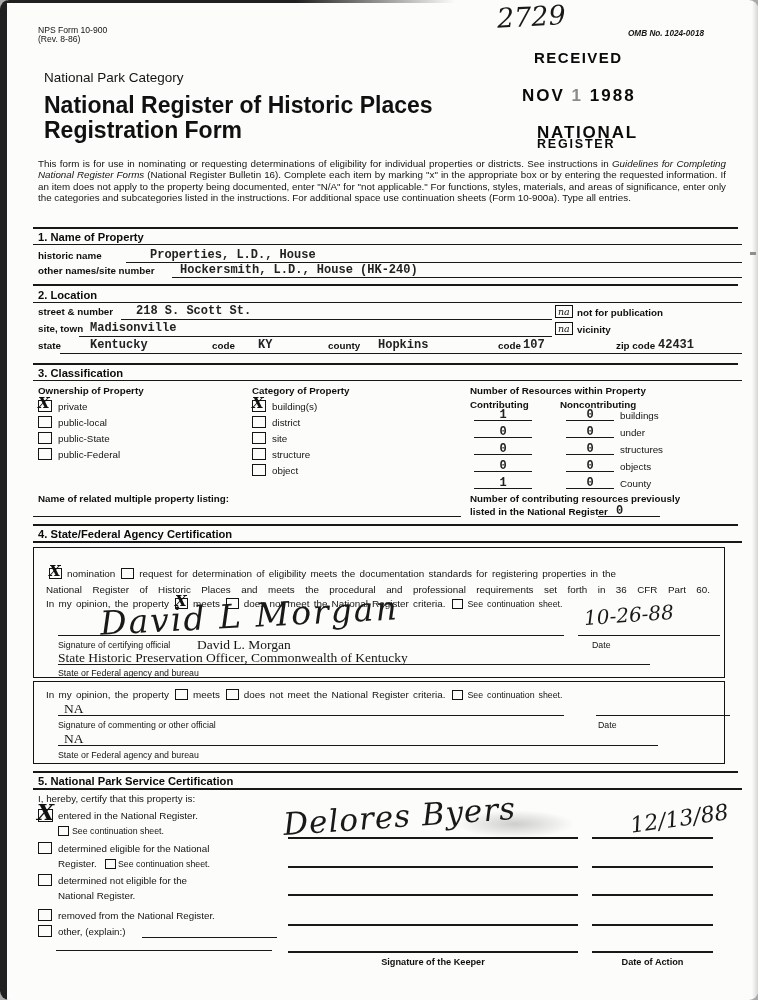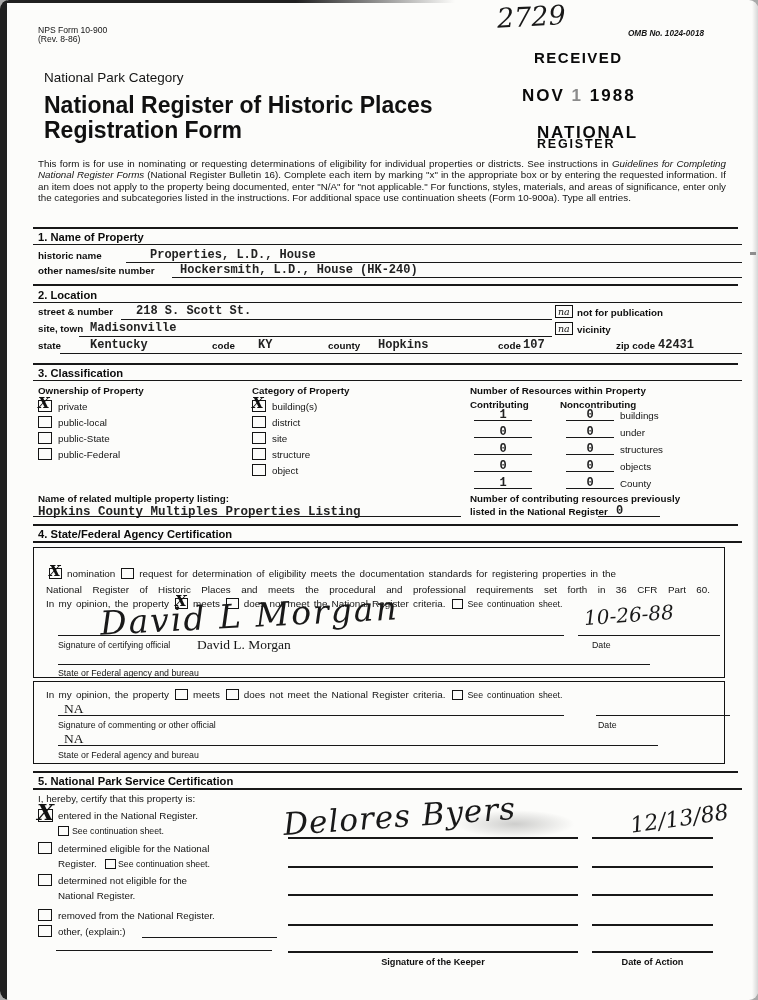--- a/index.html
+++ b/index.html
@@ -151,21 +151,20 @@
   <div class="rule" style="left:566px;top:471px;width:48px"></div>
   <div class="txt" style="left:620px;top:461px">objects</div>
 
   <div class="mono ctr" style="left:474px;top:476px;width:58px">1</div>
   <div class="mono ctr" style="left:566px;top:476px;width:48px">0</div>
   <div class="rule" style="left:474px;top:488px;width:58px"></div>
   <div class="rule" style="left:566px;top:488px;width:48px"></div>
   <div class="txt" style="left:620px;top:478px">County</div>
 
   <div class="lbl" style="left:38px;top:493px">Name of related multiple property listing:</div>
-  <div class="mono" style="left:38px;top:505px;font-size:12.5px">Hopkins County Multiples Properties Listing</div>
   <div class="rule" style="left:33px;top:516px;width:428px"></div>
   <div class="lbl" style="left:470px;top:493px">Number of contributing resources previously</div>
   <div class="lbl" style="left:470px;top:506px">listed in the National Register</div>
   <div class="mono" style="left:616px;top:504px">0</div>
   <div class="rule" style="left:598px;top:516px;width:62px"></div>
 
   <div class="rule" style="left:33px;top:524px;width:705px;height:2.4px"></div>
   <div class="sect" style="left:38px;top:528px">4. State/Federal Agency Certification</div>
   <div class="rule" style="left:33px;top:541px;width:709px;height:1.6px"></div>
 
@@ -190,20 +189,21 @@
     <span class="cbi cbs"></span>
     <span class="t small">See continuation sheet.</span>
   </div>
   <div class="hand" style="left:100px;top:596px;font-size:33px;letter-spacing:2px;transform:rotate(-3deg)">David L Morgan</div>
   <div class="hand" style="left:584px;top:603px;font-size:20px;transform:rotate(-4deg)">10-26-88</div>
   <div class="rule" style="left:58px;top:635px;width:506px"></div>
   <div class="rule" style="left:578px;top:635px;width:142px"></div>
   <div class="txt small" style="left:58px;top:640px">Signature of certifying official</div>
   <div class="typed" style="left:197px;top:637px">David L. Morgan</div>
   <div class="txt small" style="left:592px;top:640px">Date</div>
+  <div class="typed" style="left:58px;top:650px">State Historic Preservation Officer, Commonwealth of Kentucky</div>
   <div class="rule" style="left:58px;top:664px;width:592px"></div>
   <div class="txt small" style="left:58px;top:668px">State or Federal agency and bureau</div>
 
   <div class="bigbox" style="left:33px;top:681px;width:690px;height:81px"></div>
   <div class="flexline" style="left:46px;top:689px">
     <span class="t">In my opinion, the property</span>
     <span class="cbi"></span>
     <span class="t">meets</span>
     <span class="cbi"></span>
     <span class="t">does not meet the National Register criteria.</span>

